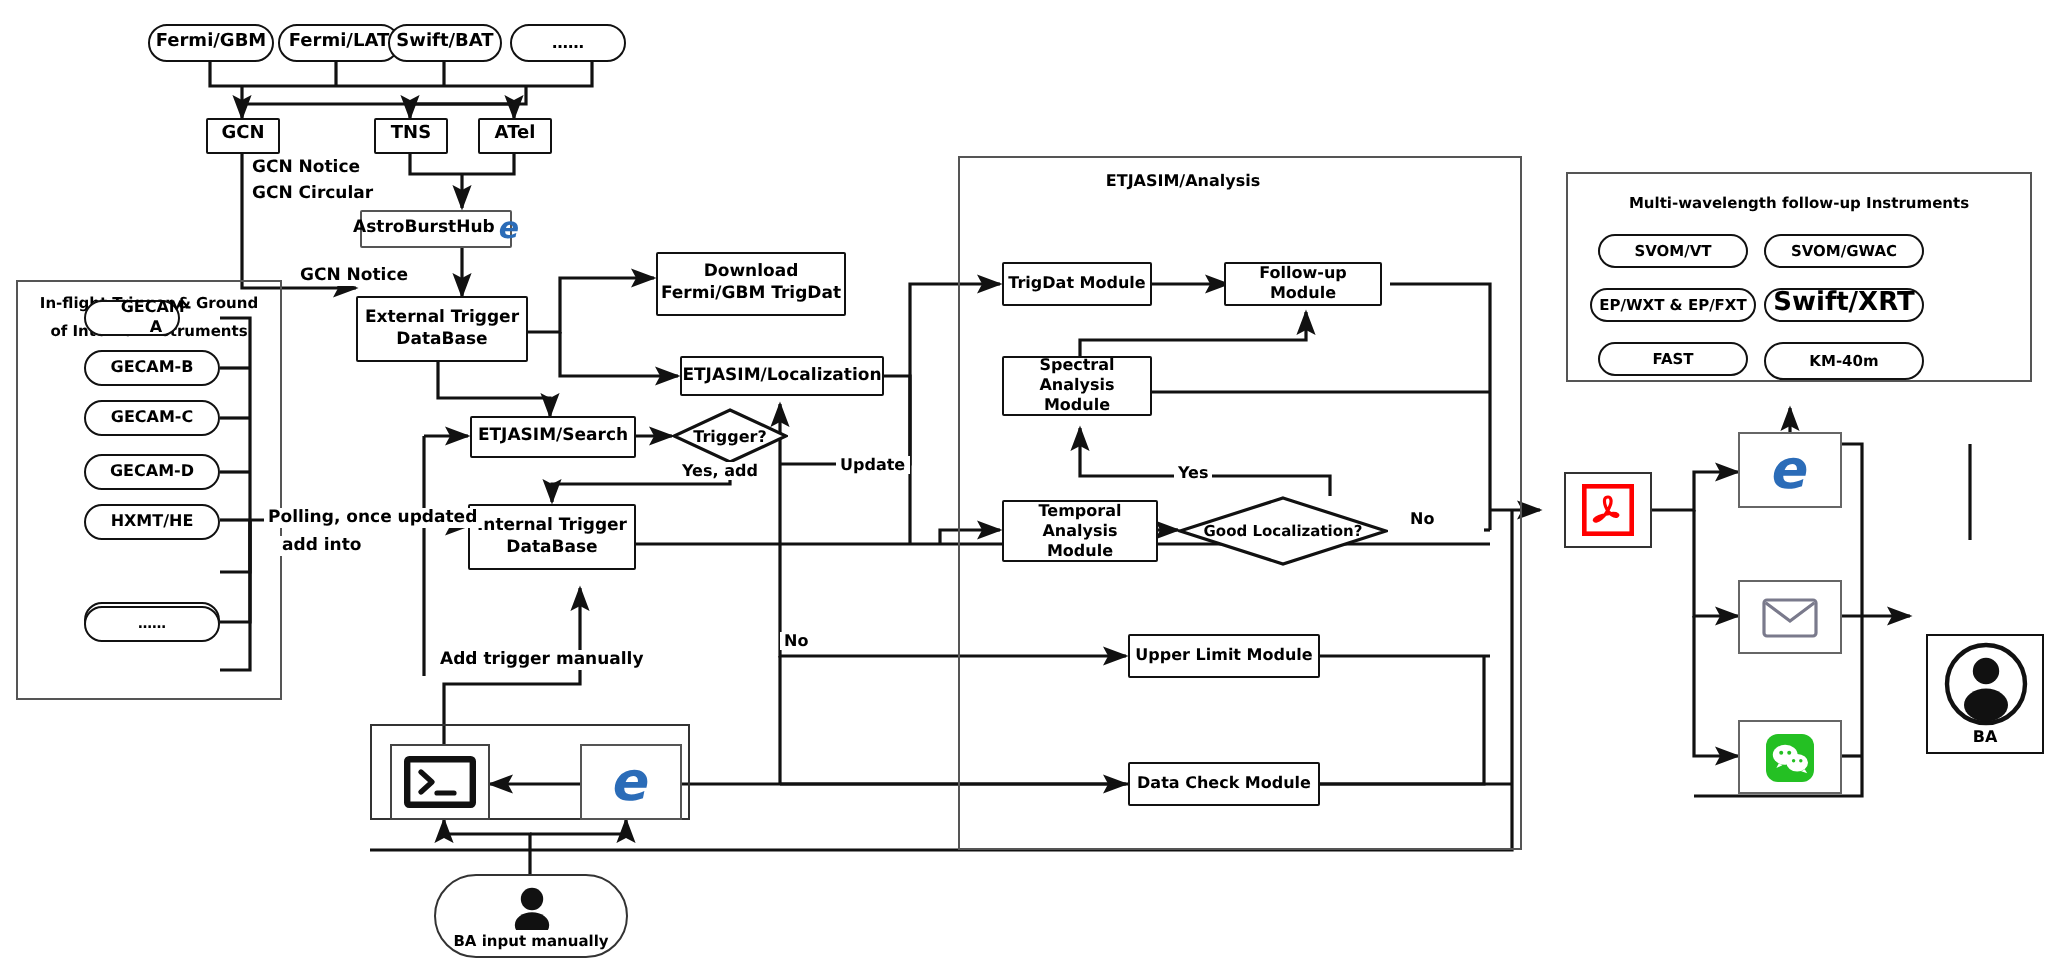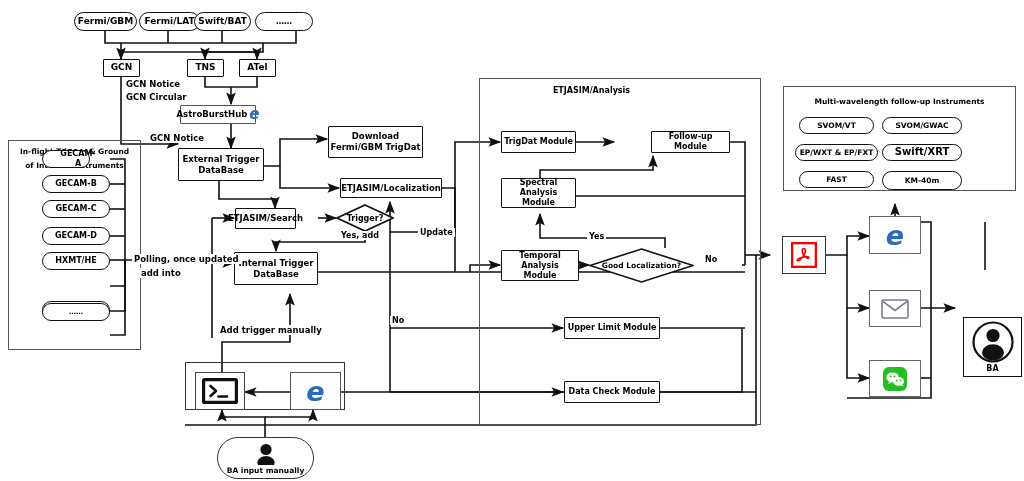--- a/index.html
+++ b/index.html
@@ -207,21 +207,21 @@
     <span>DataBase</span>
   </div>
 
   <div class="node rect" style="left:340px;top:178px;width:102px;height:20px;font-size:8.5px;">
     <span>ETJASIM/Localization</span>
   </div>
   <div class="node rect" style="left:328px;top:126px;width:95px;height:32px;font-size:8.5px;">
     <span>Download</span>
     <span>Fermi/GBM TrigDat</span>
   </div>
-  <div class="node rect" style="left:235px;top:208px;width:61px;height:21px;font-size:8.5px;align-items:center;">
+  <div class="node rect" style="left:235px;top:208px;width:83px;height:21px;font-size:8.5px;align-items:center;">
     <span>ETJASIM/Search</span>
   </div>
 
   <div class="diamond" style="left:336px;top:204px;width:58px;height:28px;">
     <svg class="dshape" viewBox="0 0 58 28" preserveAspectRatio="none">
       <polygon points="29,1 57,14 29,27 1,14" fill="#fff" stroke="#111" stroke-width="1.6"></polygon>
     </svg>
     <div class="dtxt" style="font-size:8px;">Trigger?</div>
   </div>
 
@@ -231,21 +231,21 @@
   <div class="lbl" style="left:139px;top:268px;font-size:8.5px;">add into</div>
   <div class="lbl" style="left:218px;top:325px;font-size:8.5px;">Add trigger manually</div>
   <div class="lbl" style="left:390px;top:316px;font-size:8px;">No</div>
 
   <div class="panel" style="left:479px;top:78px;width:282px;height:347px;"></div>
   <div class="panel-title" style="left:479px;top:86px;width:225px;font-size:8px;">ETJASIM/Analysis</div>
 
   <div class="node rect" style="left:501px;top:131px;width:75px;height:22px;font-size:8px;">
     <span>TrigDat Module</span>
   </div>
-  <div class="node rect" style="left:651px;top:131px;width:79px;height:22px;font-size:8px;">
+  <div class="node rect" style="left:612px;top:131px;width:79px;height:22px;font-size:8px;">
     <span>Follow-up Module</span>
   </div>
   <div class="node rect" style="left:501px;top:178px;width:75px;height:30px;font-size:8px;">
     <span>Spectral Analysis</span>
     <span>Module</span>
   </div>
   <div class="node rect" style="left:501px;top:250px;width:78px;height:31px;font-size:8px;">
     <span>Temporal Analysis</span>
     <span>Module</span>
   </div>
@@ -271,21 +271,21 @@
 
   <div class="node pill" style="left:799px;top:117px;width:75px;height:17px;font-size:7.5px;">
     <span>SVOM/VT</span>
   </div>
   <div class="node pill" style="left:882px;top:117px;width:80px;height:17px;font-size:7.5px;">
     <span>SVOM/GWAC</span>
   </div>
   <div class="node pill" style="left:795px;top:144px;width:83px;height:17px;font-size:7.5px;">
     <span>EP/WXT &amp; EP/FXT</span>
   </div>
-  <div class="node pill" style="left:882px;top:144px;width:80px;height:17px;font-size:10px;text-align:center;">
+  <div class="node pill" style="left:882px;top:144px;width:80px;height:17px;font-size:13px;text-align:center;">
     <span>Swift/XRT</span>
   </div>
   <div class="node pill" style="left:799px;top:171px;width:75px;height:17px;font-size:7.5px;">
     <span>FAST</span>
   </div>
   <div class="node pill" style="left:882px;top:171px;width:80px;height:19px;font-size:7.5px;">
     <span>KM-40m</span>
   </div>
 
   <div class="iconbox" style="left:782px;top:236px;width:44px;height:38px;border-color:#333;">

